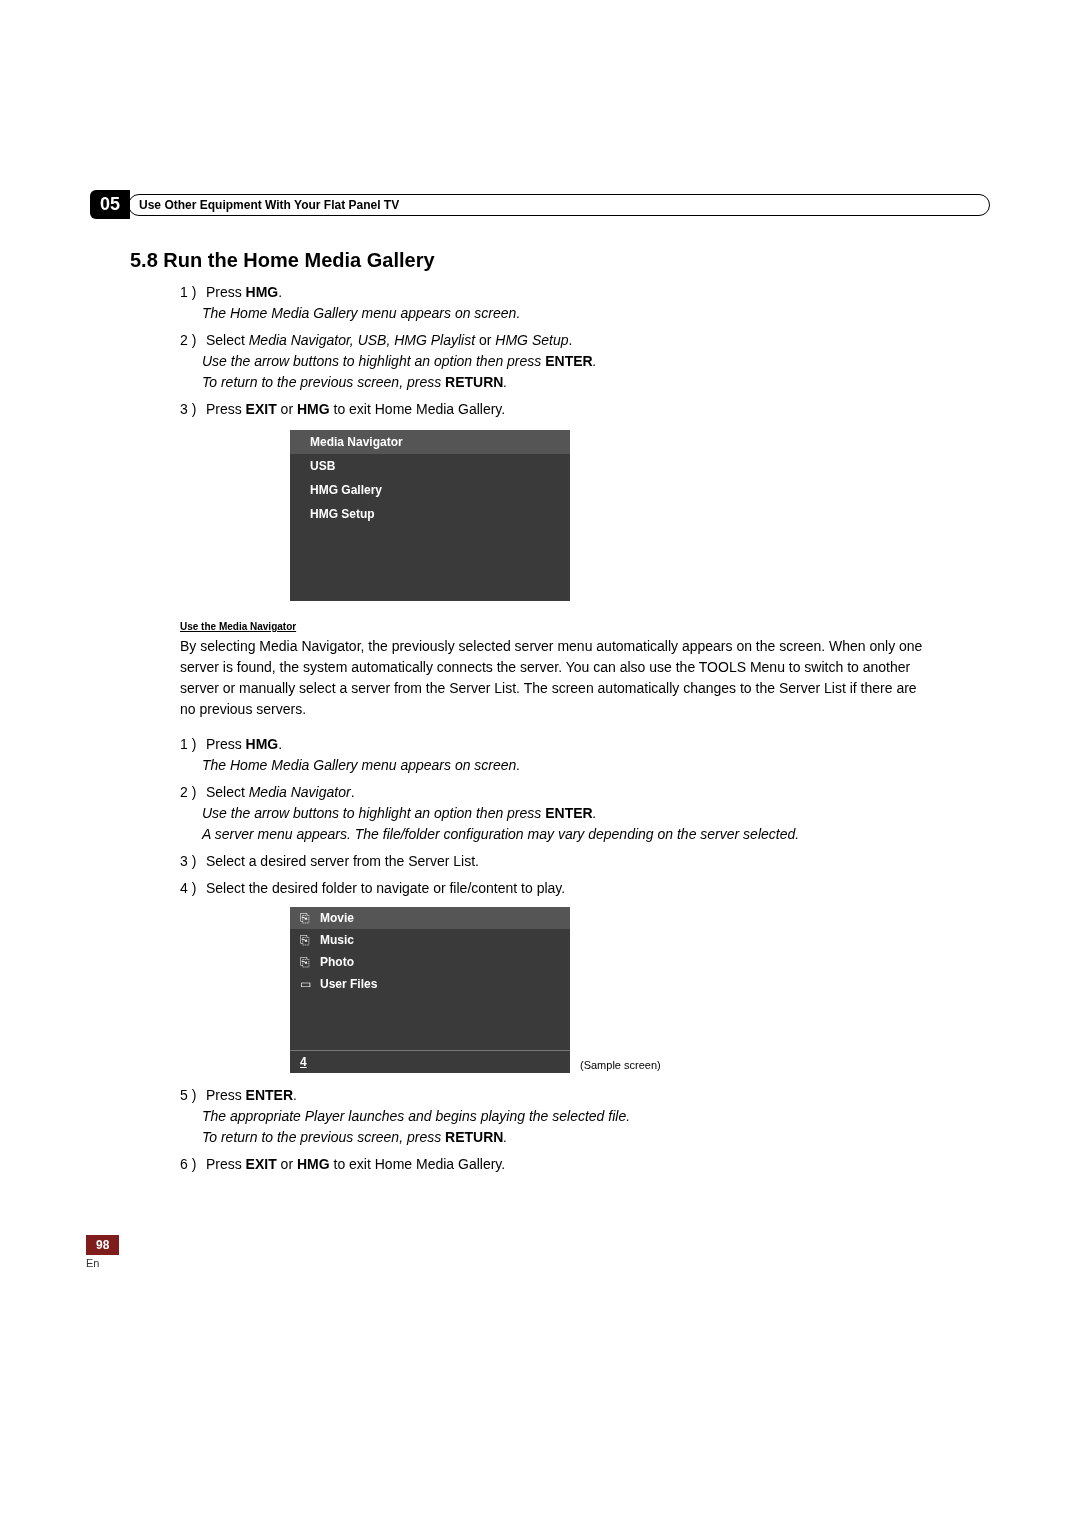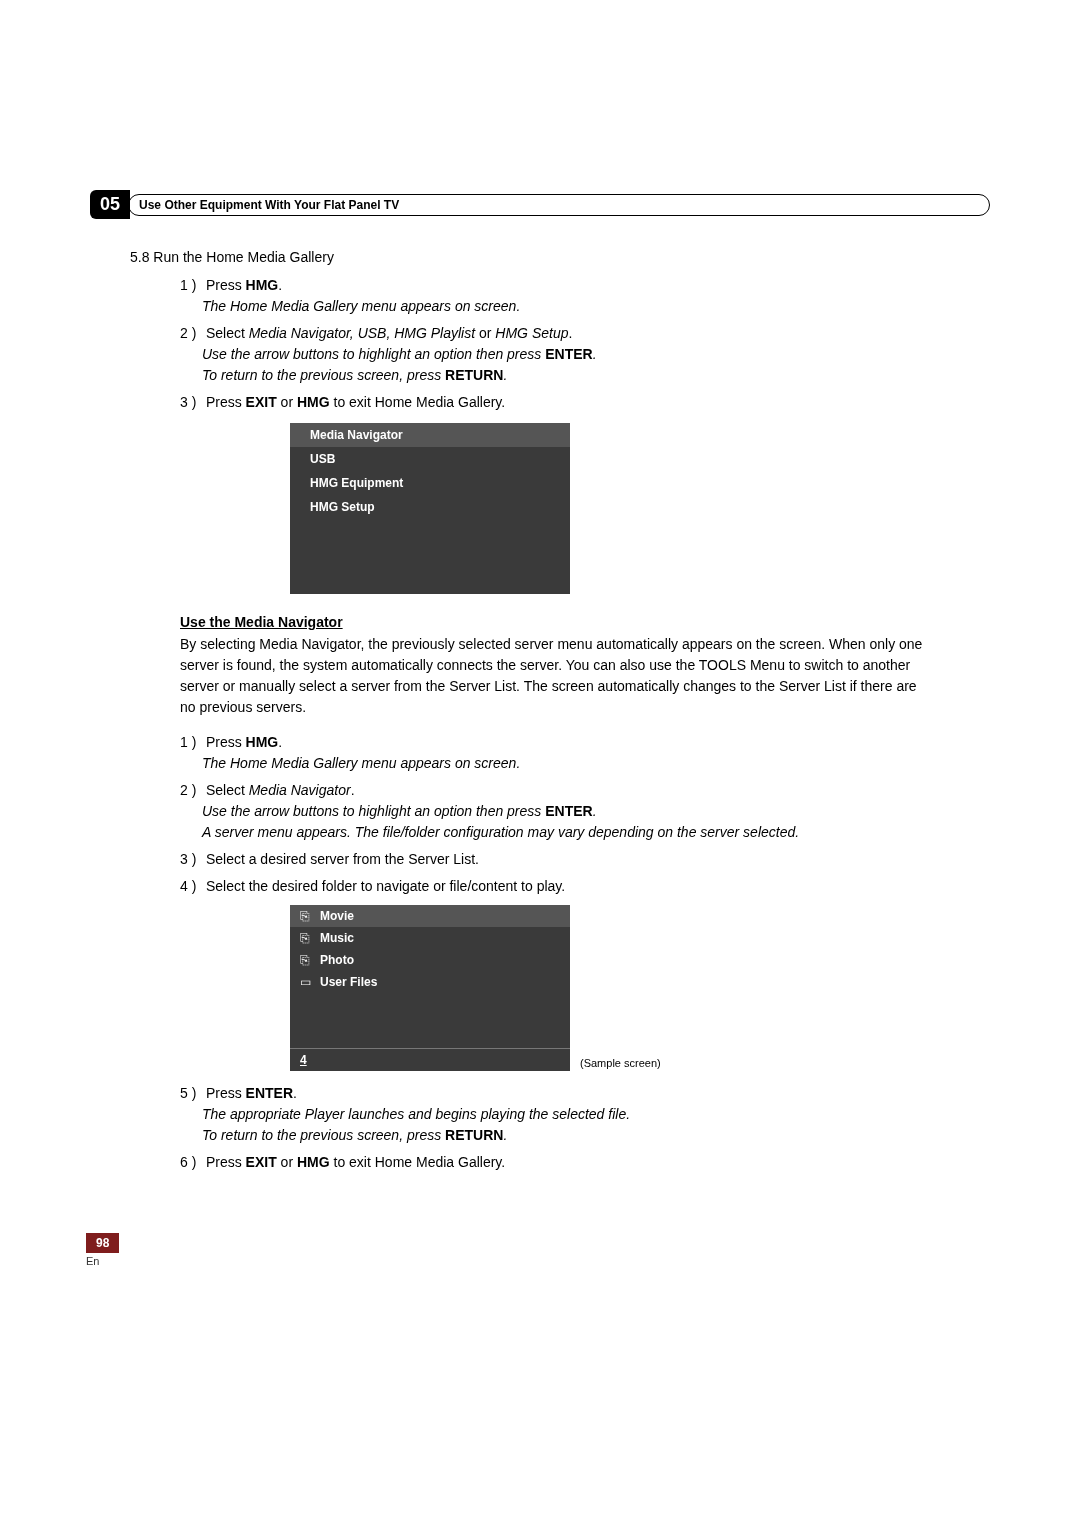--- a/index.html
+++ b/index.html
@@ -32,22 +32,22 @@
   .chapter-title-box {
     border: 1.5px solid #000;
     border-radius: 14px;
     padding: 3px 18px 3px 10px;
     font-weight: bold;
     font-size: 12px;
     margin-left: -2px;
     flex: 1;
   }
   .section-title {
-    font-weight: normal;
-    font-size: 14px;
+    font-weight: bold;
+    font-size: 20px;
     margin: 10px 0 10px 40px;
   }
   .steps {
     margin-left: 90px;
     margin-right: 60px;
   }
   .step {
     margin-bottom: 6px;
     line-height: 1.5;
   }
@@ -76,21 +76,21 @@
   .menu-box .menu-item {
     padding: 5px 20px;
   }
   .menu-box .menu-pad {
     height: 75px;
   }
   .subsection-title {
     font-weight: bold;
     text-decoration: underline;
     margin: 10px 0 4px 90px;
-    font-size: 14px;
+    font-size: 10px;
   }
   .body-text {
     margin: 0 60px 14px 90px;
     line-height: 1.5;
   }
   .media-box-wrap {
     margin: 8px 0 12px 200px;
     width: 400px;
     position: relative;
   }
@@ -194,21 +194,21 @@
     </div>
     <div class="step">
       <span class="step-num">3 )</span>
       <span>Press </span><span class="bold">EXIT</span><span> or </span><span class="bold">HMG</span><span> to exit Home Media Gallery.</span>
     </div>
   </div>
 
   <div class="menu-box">
     <div class="menu-highlight">Media Navigator</div>
     <div class="menu-item">USB</div>
-    <div class="menu-item">HMG Equipment</div>
+    <div class="menu-item">HMG Gallery</div>
     <div class="menu-item">HMG Setup</div>
     <div class="menu-pad"></div>
   </div>
 
   <div class="subsection-title">Use the Media Navigator</div>
   <div class="body-text">By selecting Media Navigator, the previously selected server menu automatically appears on the screen. When only one server is found, the system automatically connects the server. You can also use the TOOLS Menu to switch to another server or manually select a server from the Server List. The screen automatically changes to the Server List if there are no previous servers.</div>
 
   <div class="steps">
     <div class="step">
       <span class="step-num">1 )</span>

